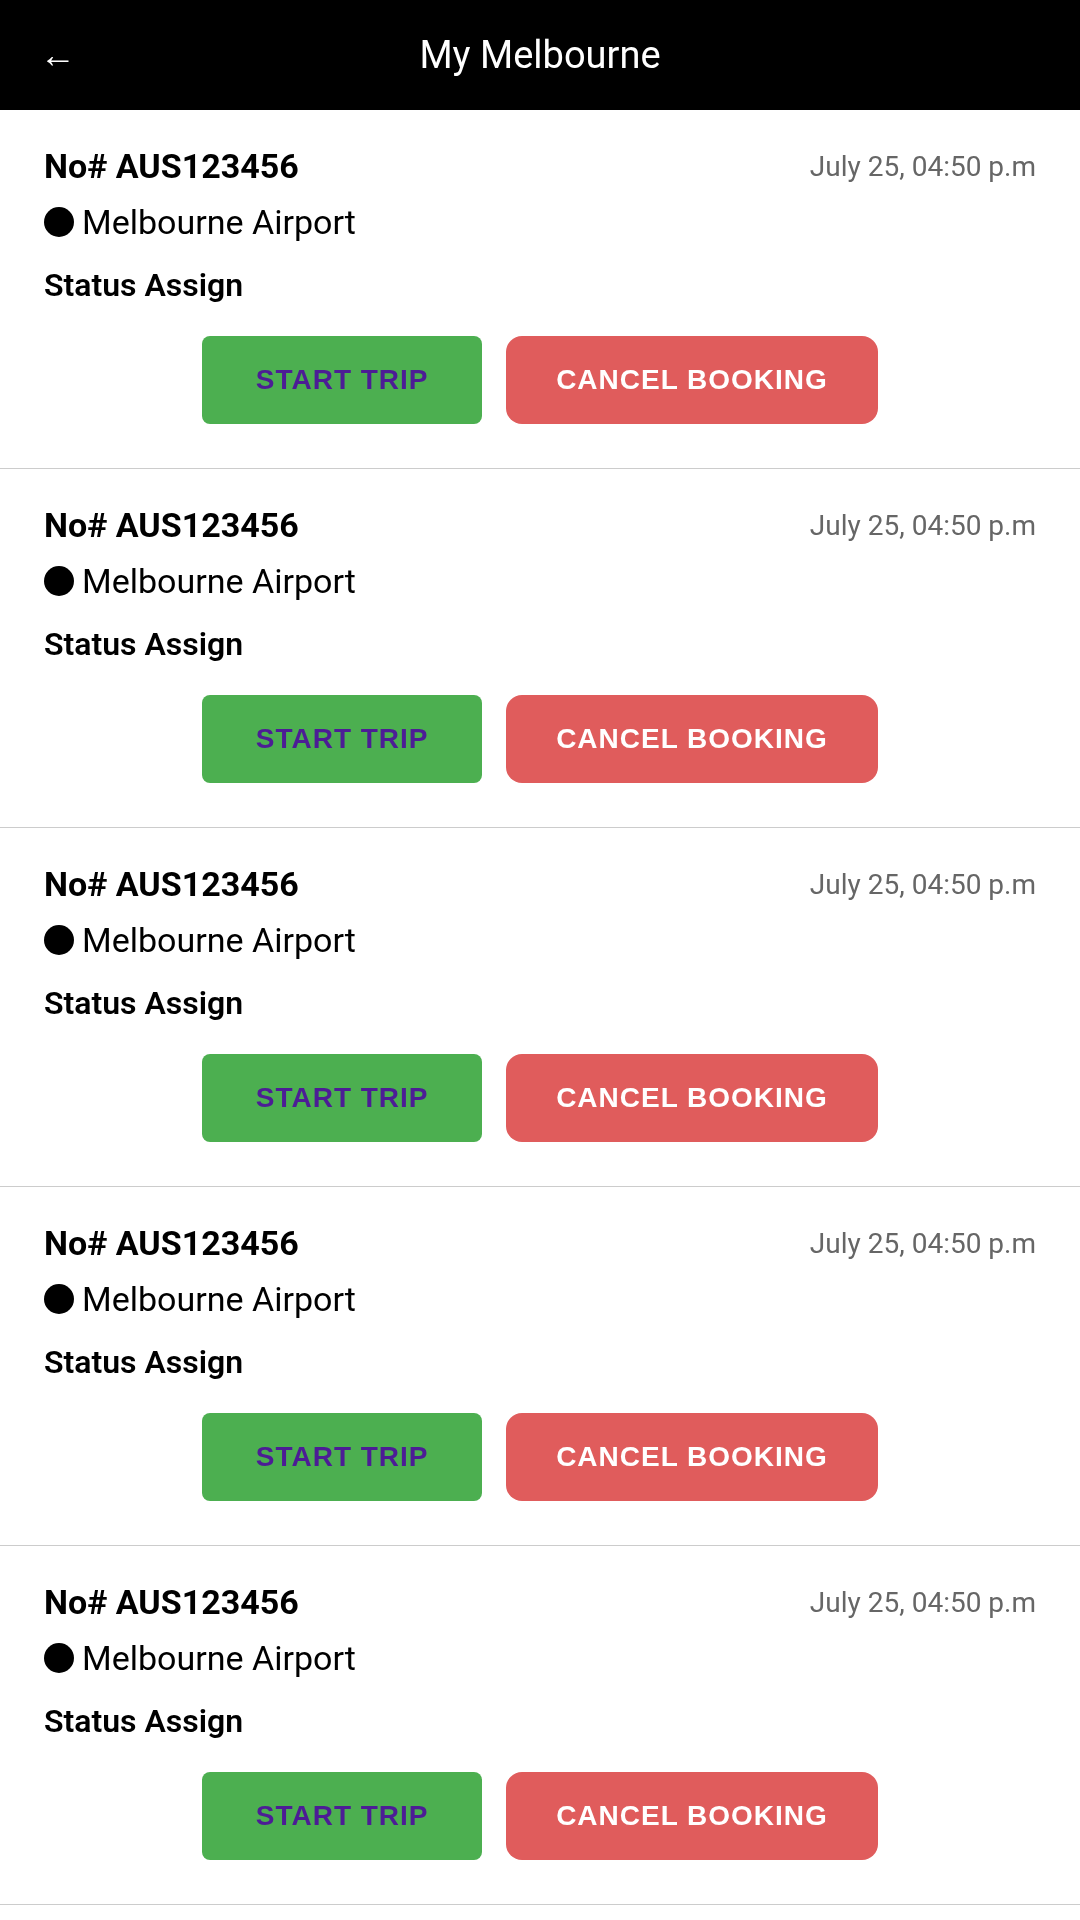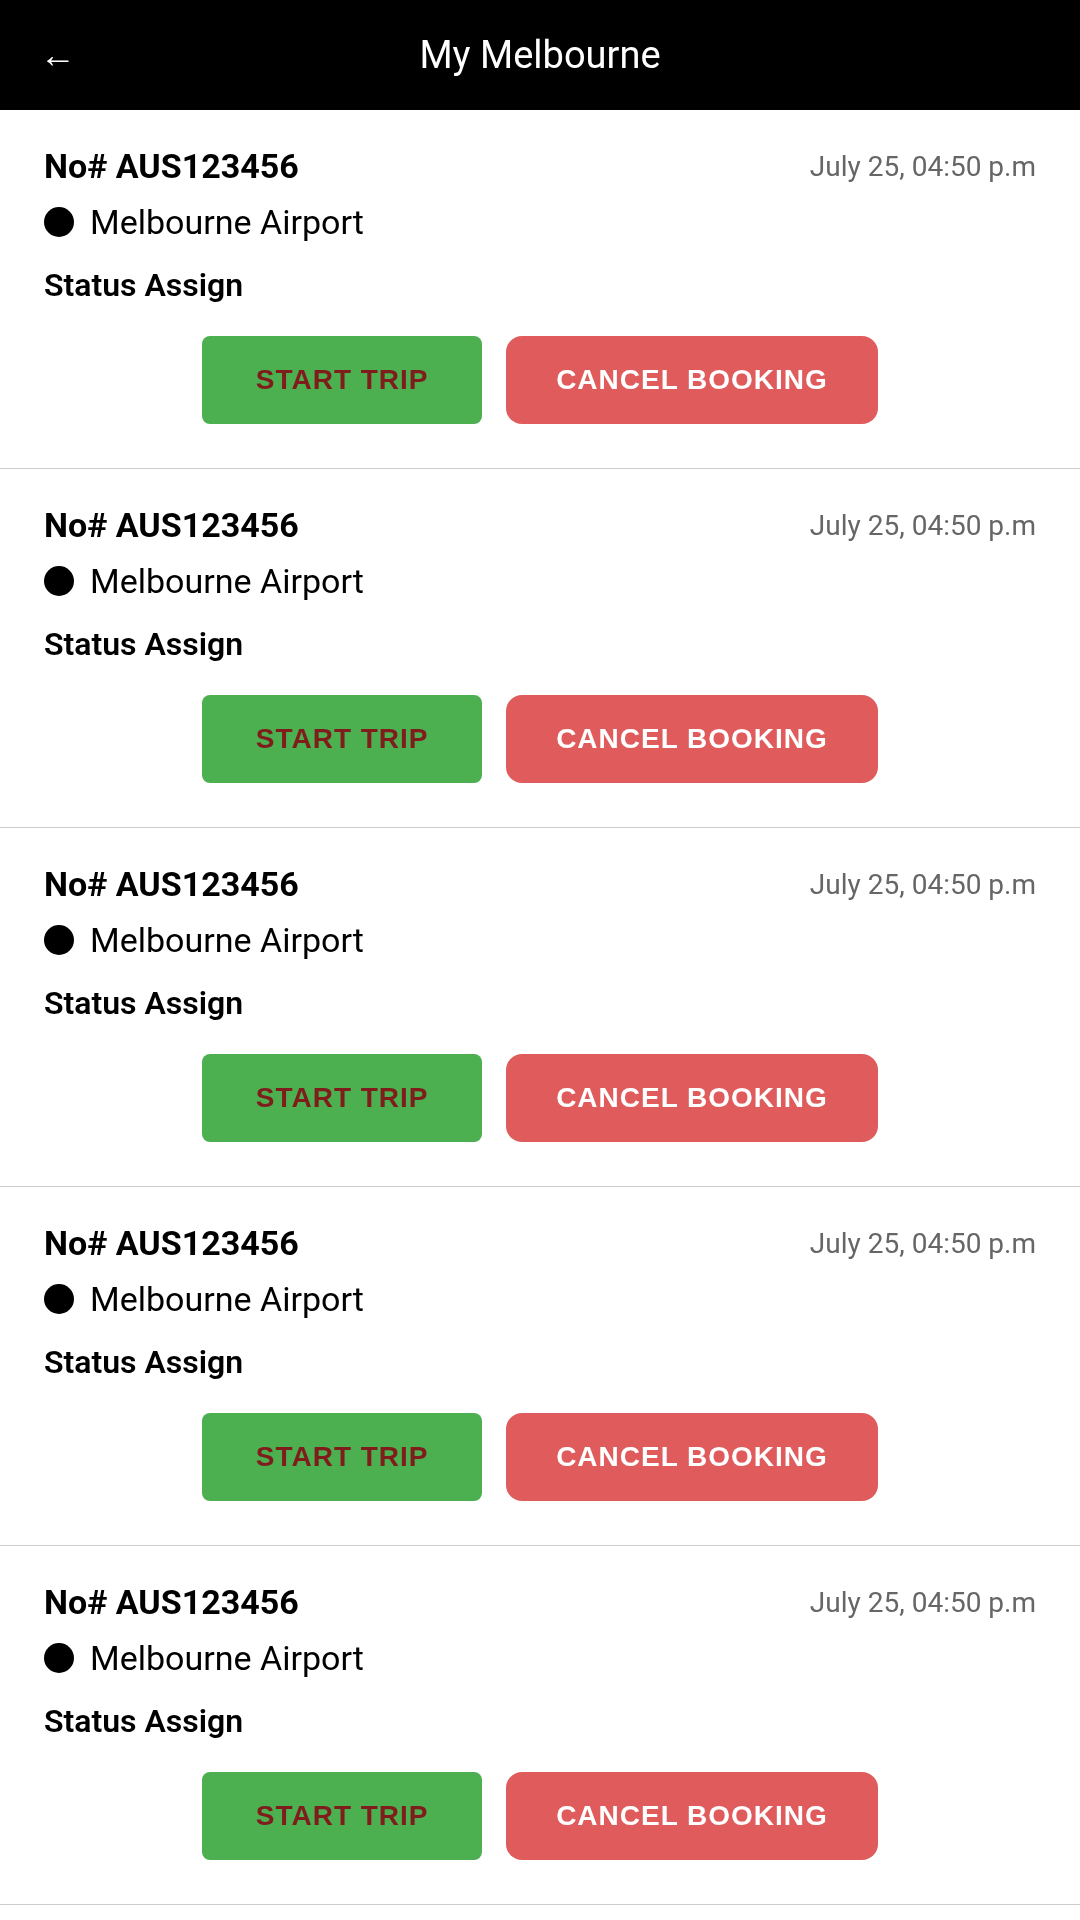--- a/index.html
+++ b/index.html
@@ -73,21 +73,21 @@
     .booking-datetime {
       font-size: 28px;
       color: #666666;
       font-weight: 400;
       text-align: center;
     }
 
     .booking-location {
       display: flex;
       align-items: center;
-      gap: 16px;
+      gap: 8px;
       margin-bottom: 24px;
     }
 
     .location-dot {
       width: 30px;
       height: 30px;
       background: #000000;
       border-radius: 50%;
       flex-shrink: 0;
     }
@@ -107,21 +107,21 @@
     }
 
     .booking-actions {
       display: flex;
       gap: 24px;
       justify-content: center;
     }
 
     .btn-start-trip {
       background: #4caf50;
-      color: #7f1d1d;
+      color: #4c1d95;
       border: none;
       border-radius: 8px;
       padding: 28px 51px;
       font-size: 28px;
       font-weight: 700;
       letter-spacing: 1px;
       cursor: pointer;
       text-transform: uppercase;
       min-width: 280px;
     }

